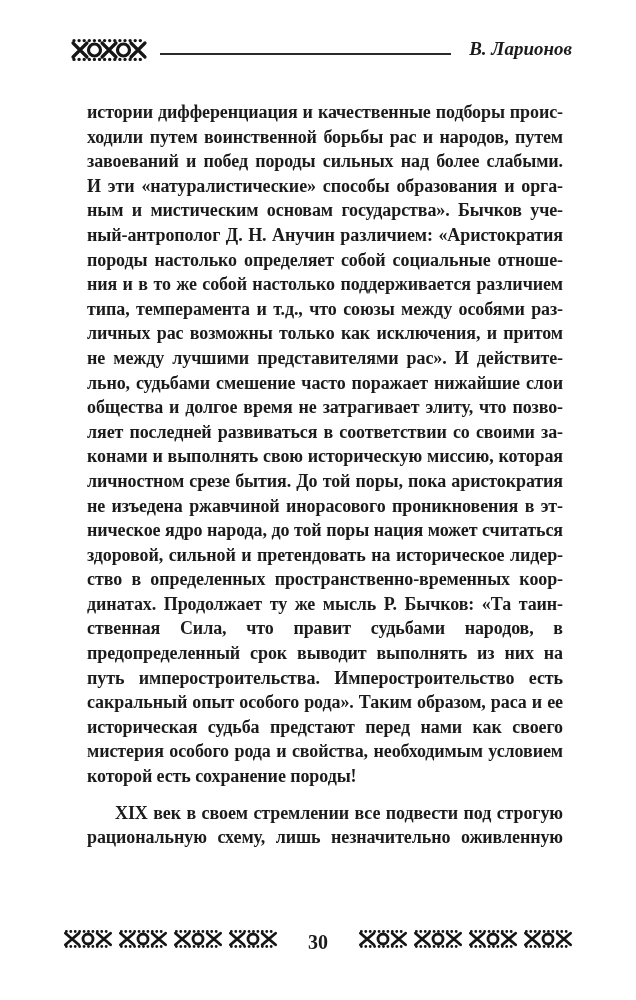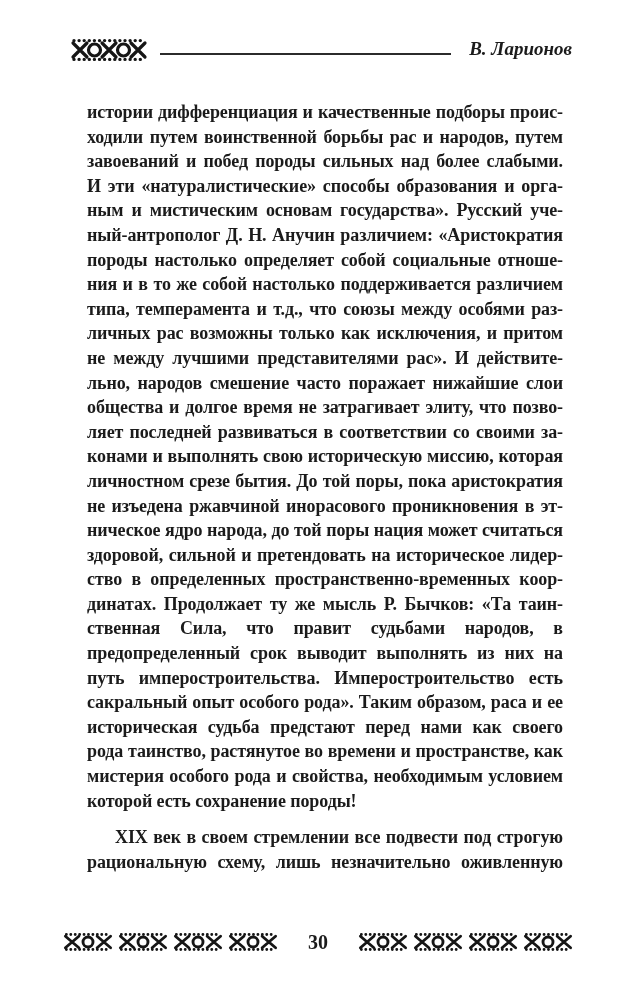--- a/index.html
+++ b/index.html
@@ -41,21 +41,21 @@
     text-align:justify;
     text-align-last:justify;
     white-space:nowrap;
   }
   .line-end { text-align-last:left; }
   .line-indent { text-indent:28px; }
 
   
   .footer {
     position:absolute; left:0; right:0; top:929px; height:26px;
-    display:flex; align-items:center; justify-content:center;
+    display:flex; align-items:flex-start; justify-content:center;
     gap:26px;
   }
   .chain { display:flex; gap:5px; align-items:center; flex:none; }
   .page-number {
     font-size:20px; font-weight:600; line-height:26px;
     min-width:28px; text-align:center;
   }
   svg.orn { display:block; }
 </style>
 </head>
@@ -99,43 +99,42 @@
     <div class="rule"></div>
     <span class="author">В. Ларионов</span>
   </div>
 
   <div class="textblock">
     <div class="para">
         <div class="line">истории дифференциация и качественные подборы проис-</div>
         <div class="line">ходили путем воинственной борьбы рас и народов, путем</div>
         <div class="line">завоеваний и побед породы сильных над более слабыми.</div>
         <div class="line">И эти «натуралистические» способы образования и орга-</div>
-        <div class="line">ным и мистическим основам государства». Русский уче-</div>
+        <div class="line">ным и мистическим основам государства». Бычков уче-</div>
         <div class="line">ный-антрополог Д. Н. Анучин различием: «Аристократия</div>
         <div class="line">породы настолько определяет собой социальные отноше-</div>
         <div class="line">ния и в то же собой настолько поддерживается различием</div>
         <div class="line">типа, темперамента и т.д., что союзы между особями раз-</div>
         <div class="line">личных рас возможны только как исключения, и притом</div>
         <div class="line">не между лучшими представителями рас». И действите-</div>
-        <div class="line">льно, народов смешение часто поражает нижайшие слои</div>
+        <div class="line">льно, судьбами смешение часто поражает нижайшие слои</div>
         <div class="line">общества и долгое время не затрагивает элиту, что позво-</div>
         <div class="line">ляет последней развиваться в соответствии со своими за-</div>
         <div class="line">конами и выполнять свою историческую миссию, которая</div>
         <div class="line">личностном срезе бытия. До той поры, пока аристократия</div>
         <div class="line">не изъедена ржавчиной инорасового проникновения в эт-</div>
         <div class="line">ническое ядро народа, до той поры нация может считаться</div>
         <div class="line">здоровой, сильной и претендовать на историческое лидер-</div>
         <div class="line">ство в определенных пространственно-временных коор-</div>
         <div class="line">динатах. Продолжает ту же мысль Р. Бычков: «Та таин-</div>
         <div class="line">ственная Сила, что правит судьбами народов, в</div>
         <div class="line">предопределенный срок выводит выполнять из них на</div>
         <div class="line">путь имперостроительства. Имперостроительство есть</div>
         <div class="line">сакральный опыт особого рода». Таким образом, раса и ее</div>
         <div class="line">историческая судьба предстают перед нами как своего</div>
-        <div class="line">рода таинство, растянутое во времени и пространстве, как</div>
         <div class="line">мистерия особого рода и свойства, необходимым условием</div>
         <div class="line line-end">которой есть сохранение породы!</div>
       </div>
     <div class="para">
         <div class="line line-indent">XIX век в своем стремлении все подвести под строгую</div>
         <div class="line">рациональную схему, лишь незначительно оживленную</div>
       </div>
   </div>
 
   <div class="footer">

